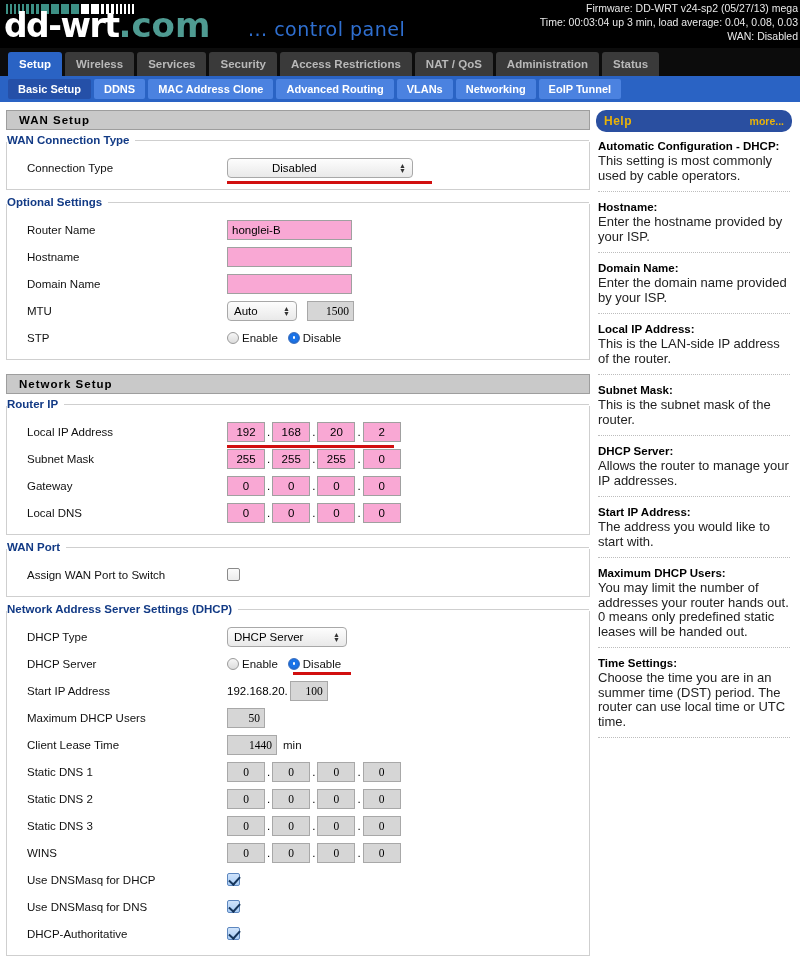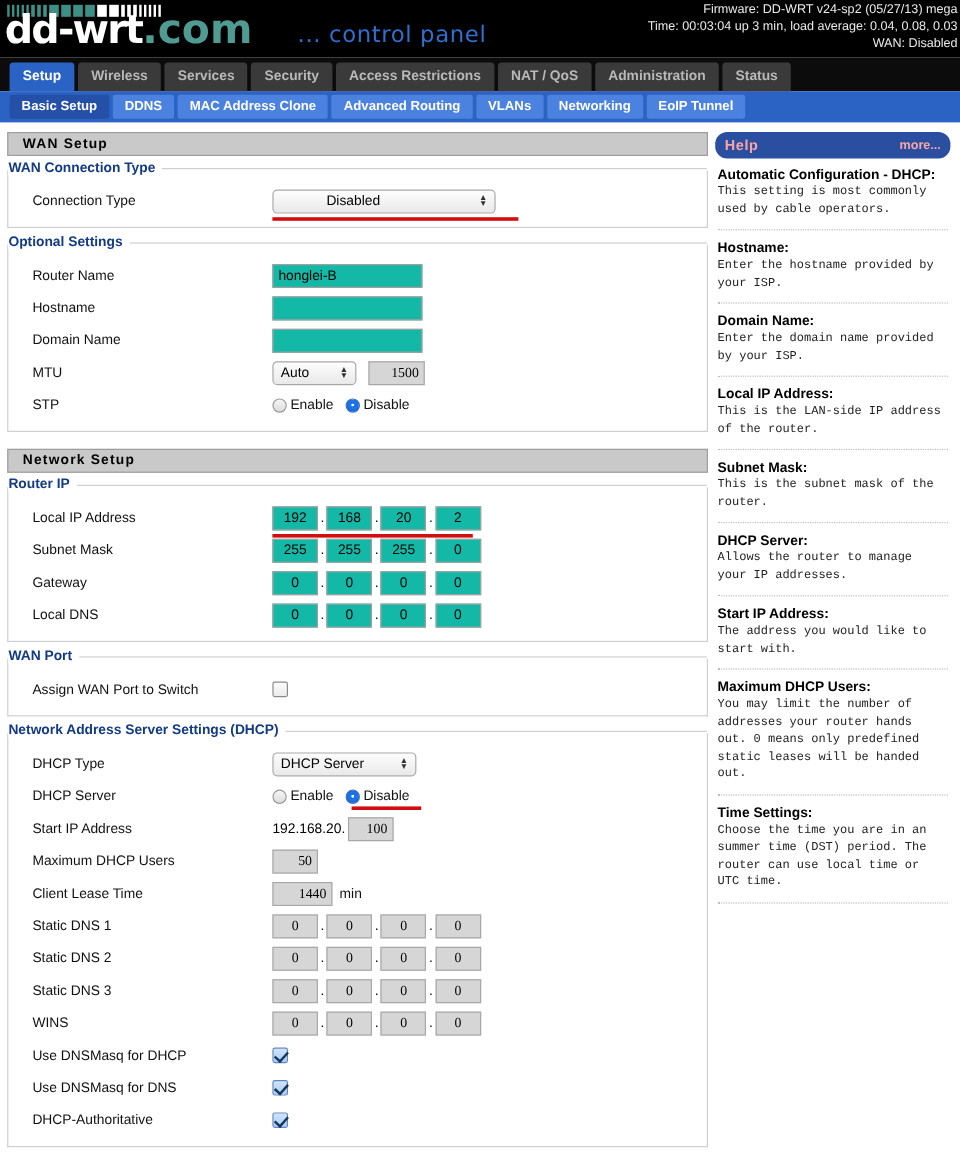--- a/index.html
+++ b/index.html
@@ -212,21 +212,21 @@
     font-size: 7px;
     color: #333;
   }
   .sel-wide { width: 186px; padding-left: 44px; }
   .sel-mtu  { width: 70px; }
   .sel-dhcp { width: 120px; }
 
   .txt {
     height: 20px;
     border: 1px solid #a0a0a0;
-    background: #14b8a6;
+    background: #f9a8d4;
     font-size: 11.5px;
     color: #000;
     padding: 0 4px;
     line-height: 18px;
     cursor: text;
   }
   .txt.ro { background: #d6d6d6; border-color: #a8a8a8; font-family: Liberation Serif, serif; }
   .txt-name  { width: 125px; }
   .txt-mtu   { width: 47px; text-align: right; }
   .txt-oct   { width: 38px; text-align: center; }
@@ -287,21 +287,21 @@
   .redline.rl-dhcp  { width: 58px; left: 66px; bottom: -5px; }
 
   
   .help-head {
     background: #2a4fa0;
     height: 22px;
     display: flex;
     align-items: center;
     justify-content: space-between;
     padding: 0 8px;
-    color: #fca5a5;
+    color: #eab308;
     border-radius: 10px;
   }
   .help-head .h {
     font-size: 12px;
     font-weight: bold;
     letter-spacing: 0.5px;
   }
   .help-head .more {
     font-size: 10.5px;
     font-weight: bold;
@@ -310,24 +310,23 @@
   .help-body { padding: 8px 2px 0 2px; }
   .help-item { padding-bottom: 8px; border-bottom: 1px dotted #bdbdbd; margin-bottom: 9px; }
   .help-item:last-child { border-bottom: 1px dotted #bdbdbd; }
   .help-item .t {
     font-size: 11.5px;
     font-weight: bold;
     color: #000;
     margin-bottom: 2px;
   }
   .help-item .d {
-    font-size: 10px;
+    font-size: 13px;
     color: #222;
     line-height: 14.5px;
-    font-family: Liberation Mono, monospace;
   }
 </style>
 </head>
 <body>
 
 <div class="header">
   <div class="logo-bars">
     <i class="thin"></i>
       <i class="thin"></i>
       <i class="thin"></i>

